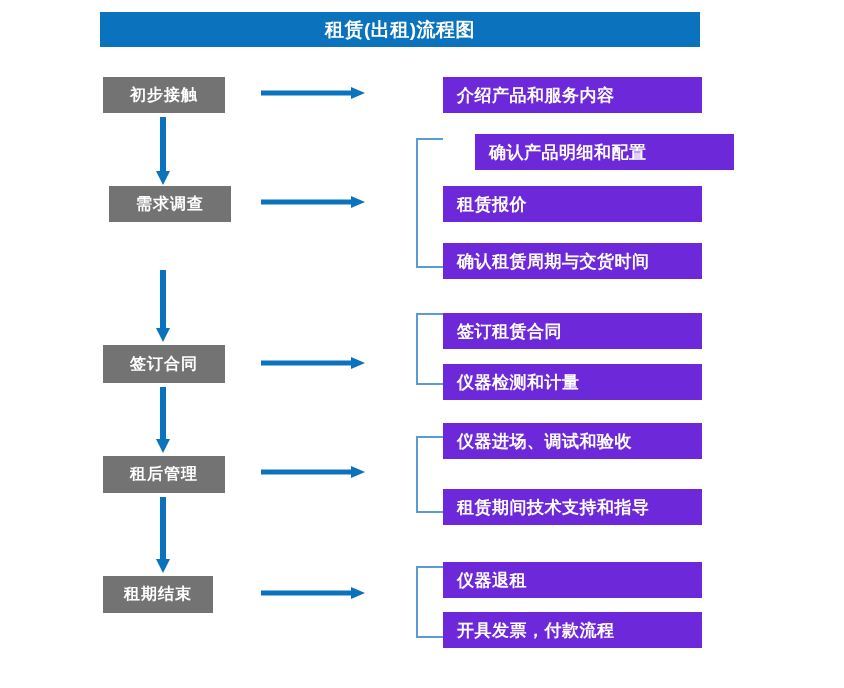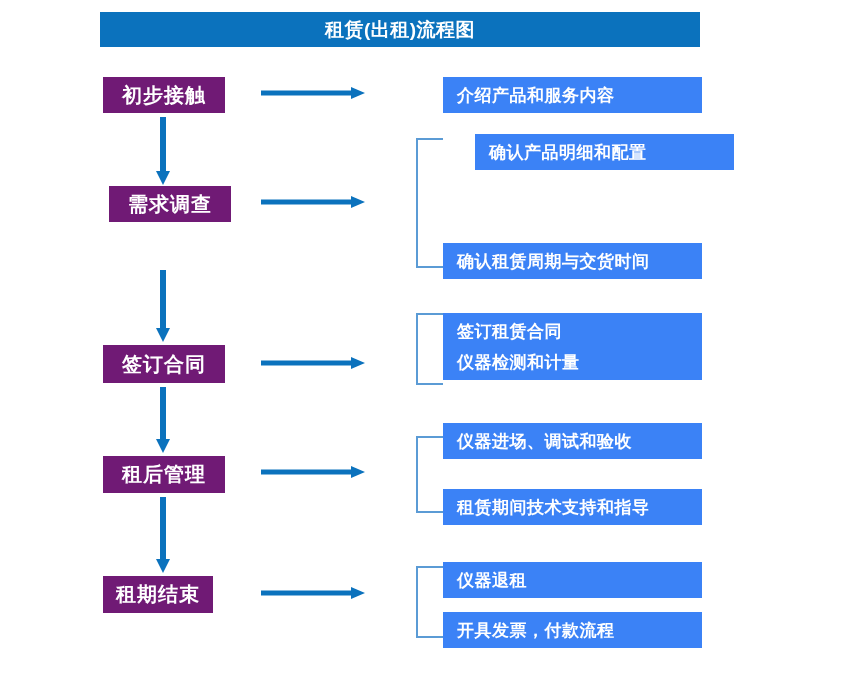--- a/index.html
+++ b/index.html
@@ -27,36 +27,36 @@
     color: #ffffff;
     display: flex;
     align-items: center;
     justify-content: center;
     font-size: 19px;
     font-weight: bold;
     letter-spacing: 0.5px;
   }
   .stage-box {
     position: absolute;
-    background: #701a75;
+    background: #737373;
     color: #ffffff;
     display: flex;
     align-items: center;
     justify-content: center;
-    font-size: 20px;
+    font-size: 16px;
     font-weight: bold;
     letter-spacing: 1px;
     box-sizing: border-box;
   }
   .detail-box {
     position: absolute;
     left: 443px;
     width: 259px;
     height: 36px;
-    background: #3b82f6;
+    background: #6d28d9;
     color: #ffffff;
     display: flex;
     align-items: center;
     font-size: 17px;
     font-weight: bold;
     letter-spacing: 0.5px;
     padding-left: 14px;
     box-sizing: border-box;
     white-space: nowrap;
   }
@@ -145,26 +145,27 @@
   <div class="bracket" style="top:313px; height:72px;"></div>
 
   <div class="bracket" style="top:436px; height:77px;"></div>
 
   <div class="bracket" style="top:566px; height:72px;"></div>
 
   <div class="detail-box" style="top:77px;">介绍产品和服务内容</div>
 
   <div class="detail-box" style="top:134px;margin-left:32px;">确认产品明细和配置</div>
 
+  <div class="detail-box" style="top:186px;">租赁报价</div>
 
   <div class="detail-box" style="top:243px;">确认租赁周期与交货时间</div>
 
   <div class="detail-box" style="top:313px;">签订租赁合同</div>
 
-  <div class="detail-box" style="top:344px;">仪器检测和计量</div>
+  <div class="detail-box" style="top:364px;">仪器检测和计量</div>
 
   <div class="detail-box" style="top:423px;">仪器进场、调试和验收</div>
 
   <div class="detail-box" style="top:489px;font-family:Liberation Serif, serif;">租赁期间技术支持和指导</div>
 
   <div class="detail-box" style="top:562px;">仪器退租</div>
 
   <div class="detail-box" style="top:612px;">开具发票，付款流程</div>
 
 </div>

